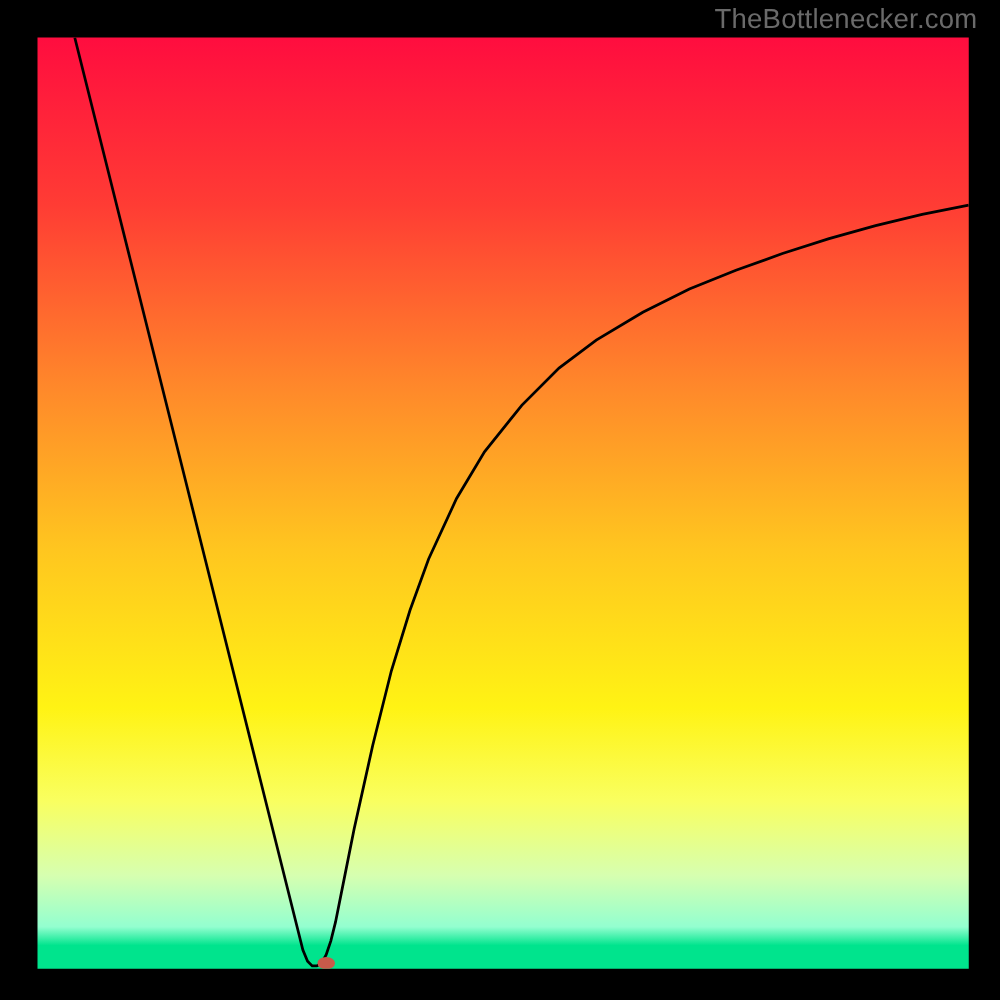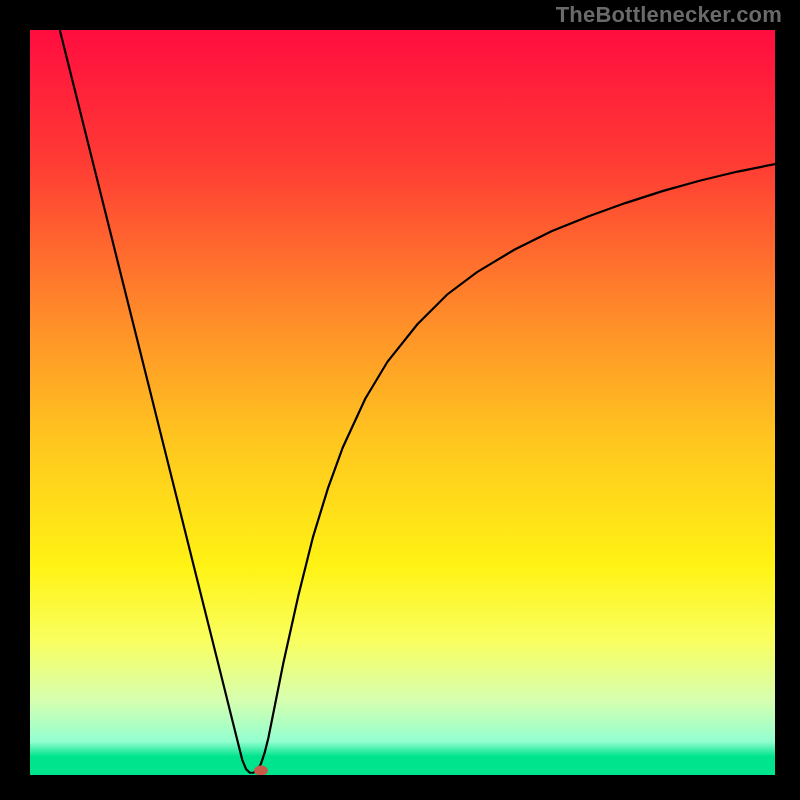--- a/index.html
+++ b/index.html
@@ -18,21 +18,21 @@
     width: 800px;
     height: 800px;
     background: #000;
   }
   .watermark {
     position: absolute;
     top: 2px;
     right: 18px;
     color: #6a6a6a;
     font-size: 22px;
-    font-weight: 700;
+    font-weight: 400;
     letter-spacing: 0.2px;
   }
   .plot-svg {
     position: absolute;
     top: 0;
     left: 0;
   }
 </style>
 </head>
 <body>

